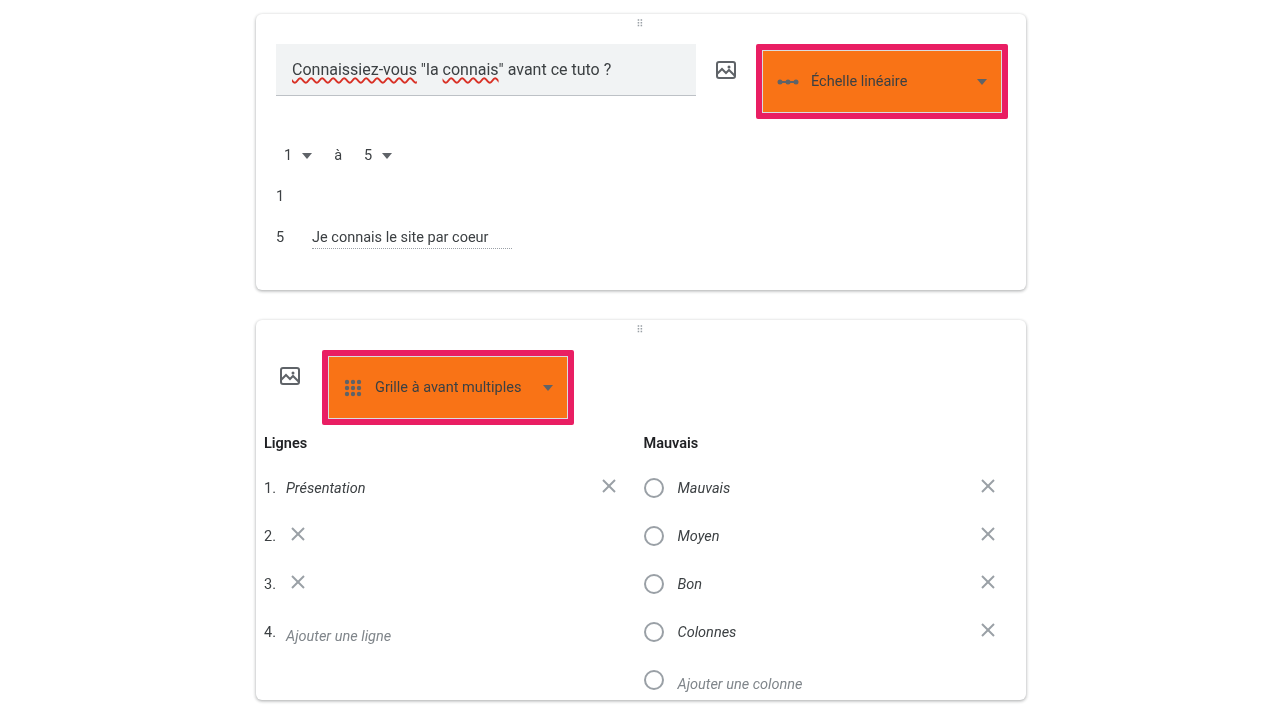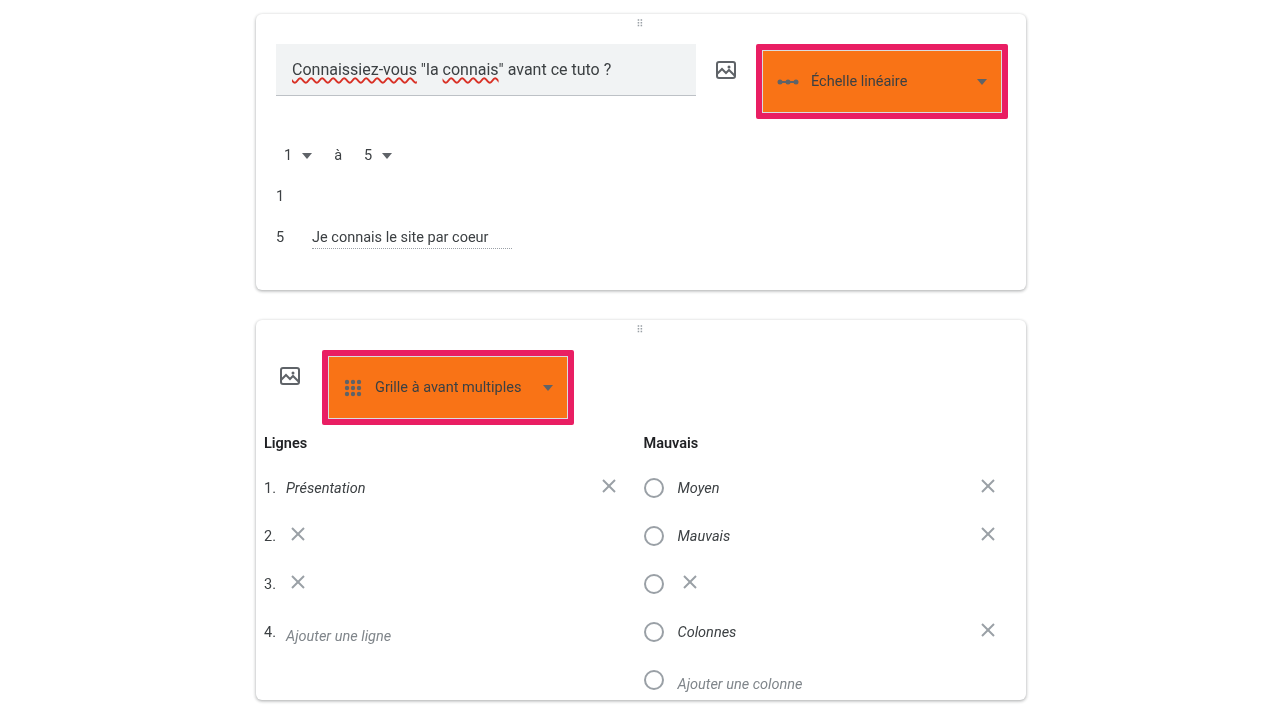--- a/index.html
+++ b/index.html
@@ -278,36 +278,37 @@
       <div class="g-row">
         <span class="ord">4.</span>
         <span class="txt ph">Ajouter une ligne</span>
       </div>
     </div>
 
     <div class="col">
       <h4>Mauvais</h4>
       <div class="g-row">
         <span class="radio"></span>
+        <span class="txt">Mauvais</span>
+        <span class="x"><svg width="16" height="16" viewBox="0 0 16 16" stroke="#9aa0a6" stroke-width="2">
+              <line x1="2" y1="2" x2="14" y2="14"></line>
+              <line x1="14" y1="2" x2="2" y2="14"></line>
+            </svg></span>
+      </div>
+      <div class="g-row">
+        <span class="radio"></span>
         <span class="txt">Moyen</span>
         <span class="x"><svg width="16" height="16" viewBox="0 0 16 16" stroke="#9aa0a6" stroke-width="2">
               <line x1="2" y1="2" x2="14" y2="14"></line>
               <line x1="14" y1="2" x2="2" y2="14"></line>
             </svg></span>
       </div>
       <div class="g-row">
         <span class="radio"></span>
-        <span class="txt">Mauvais</span>
-        <span class="x"><svg width="16" height="16" viewBox="0 0 16 16" stroke="#9aa0a6" stroke-width="2">
-              <line x1="2" y1="2" x2="14" y2="14"></line>
-              <line x1="14" y1="2" x2="2" y2="14"></line>
-            </svg></span>
-      </div>
-      <div class="g-row">
-        <span class="radio"></span>
+        <span class="txt">Bon</span>
         <span class="x"><svg width="16" height="16" viewBox="0 0 16 16" stroke="#9aa0a6" stroke-width="2">
               <line x1="2" y1="2" x2="14" y2="14"></line>
               <line x1="14" y1="2" x2="2" y2="14"></line>
             </svg></span>
       </div>
       <div class="g-row">
         <span class="radio"></span>
         <span class="txt">Colonnes</span>
         <span class="x"><svg width="16" height="16" viewBox="0 0 16 16" stroke="#9aa0a6" stroke-width="2">
               <line x1="2" y1="2" x2="14" y2="14"></line>

